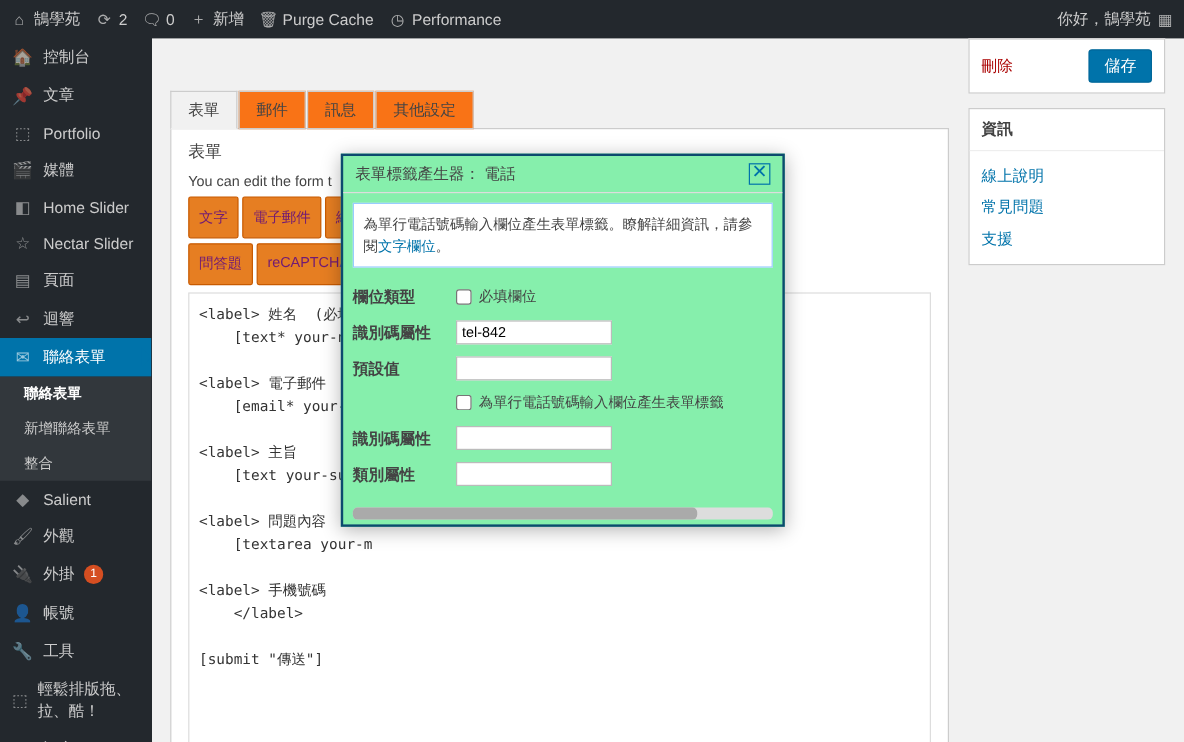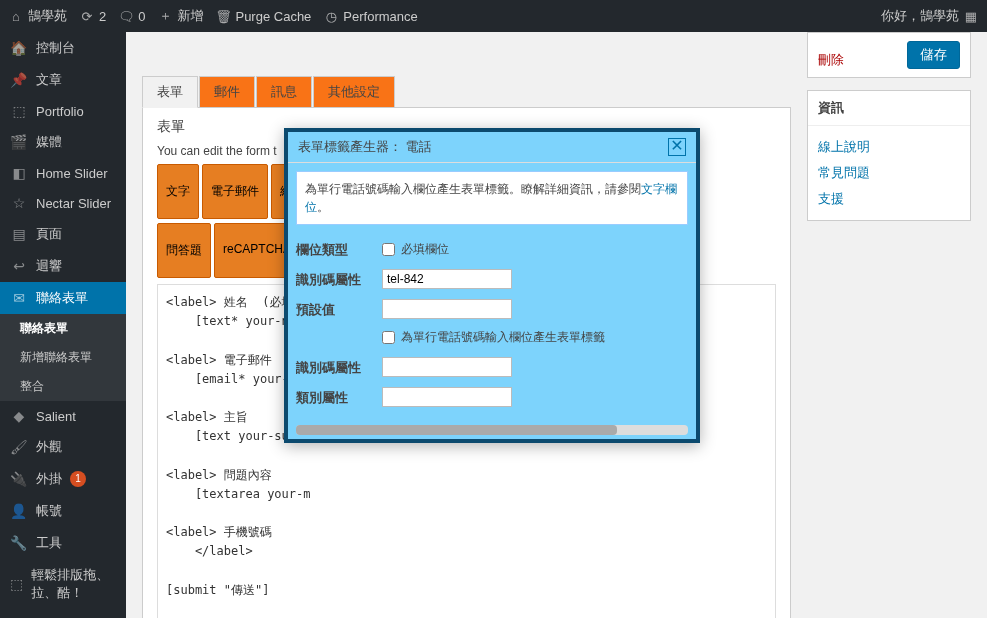--- a/index.html
+++ b/index.html
@@ -18,31 +18,31 @@
 .submenu-item { padding: 6px 10px 6px 20px; font-size: 12px; color: #ccc; cursor: pointer; }
 .submenu-item.active { color: #fff; font-weight: bold; }
 .badge { display: inline-block; background: #d54e21; color: #fff; border-radius: 50%; width: 16px; height: 16px; line-height: 16px; text-align: center; font-size: 10px; }
 .content { flex: 1; padding: 0 16px; overflow: auto; }
 .tabs { margin-top: 44px; display: flex; gap: 1px; }
 .tab { background: #f97316; border: 1px solid #ccc; padding: 6px 14px; cursor: pointer; font-size: 13px; }
 .tab.active { background: #f1f1f1; border-bottom-color: #f1f1f1; }
 .panel { border: 1px solid #ccc; background: #fff; padding: 10px 14px; margin-top: -1px; }
 .panel h3 { font-size: 14px; font-weight: normal; margin-bottom: 8px; }
 .tagbtns { display: flex; flex-wrap: wrap; gap: 3px; margin: 6px 0; }
-.tagbtn { background: #e67e22; color: #000000; padding: 18px 8px; border-radius: 2px; font-size: 12px; border: 1px solid #c85a00; }
+.tagbtn { background: #e67e22; color: #701a75; padding: 8px 8px; border-radius: 2px; font-size: 12px; border: 1px solid #c85a00; }
 .right-col { width: 180px; padding: 0 16px 0 0; }
 .right-box { background: #fff; border: 1px solid #ccc; margin-bottom: 12px; }
 .right-box .hdr { padding: 8px 10px; border-bottom: 1px solid #eee; font-weight: bold; }
 .right-box .body { padding: 8px 10px; }
-.right-box .row { display: flex; justify-content: space-between; align-items: flex-end; }
+.right-box .row { display: flex; justify-content: space-between; align-items: center; }
 .del-link { color: #a00; text-decoration: none; }
 .btn-primary { background: #0073aa; color: #fff; border: 1px solid #006799; padding: 4px 12px; border-radius: 3px; cursor: pointer; }
 .info-link { display: block; padding: 4px 0; color: #0073aa; text-decoration: none; }
 
-.modal { position: absolute; left: 284px; top: 128px; width: 416px; background: #7dd3fc; border: 4px solid #0c4a6e; box-shadow: 0 3px 15px rgba(0,0,0,0.3); z-index: 1000; }
+.modal { position: absolute; left: 284px; top: 128px; width: 370px; background: #86efac; border: 2px solid #0c4a6e; box-shadow: 0 3px 15px rgba(0,0,0,0.3); z-index: 1000; }
 .modal-title { padding: 6px 10px; border-bottom: 1px solid #ddd; font-size: 13px; display: flex; justify-content: space-between; align-items: center; }
 .modal-close { color: #0073aa; cursor: pointer; font-size: 16px; border: 1px solid #0073aa; width: 18px; height: 18px; line-height: 14px; text-align: center; }
 .modal-body { padding: 0; max-height: 340px; overflow-y: auto; position: relative; }
 .modal-body::-webkit-scrollbar { width: 12px; }
 .modal-body::-webkit-scrollbar-thumb { background: #aaa; border-radius: 6px; }
 .modal-info { border: 1px solid #9cf; background: #fff; margin: 8px; padding: 8px; font-size: 12px; line-height: 1.5; }
 .modal-info a { color: #0073aa; }
 .modal-form { padding: 8px; }
 .mf-row { display: flex; align-items: flex-end; margin-bottom: 10px; }
 .mf-label { width: 86px; font-size: 13px; font-weight: bold; }

